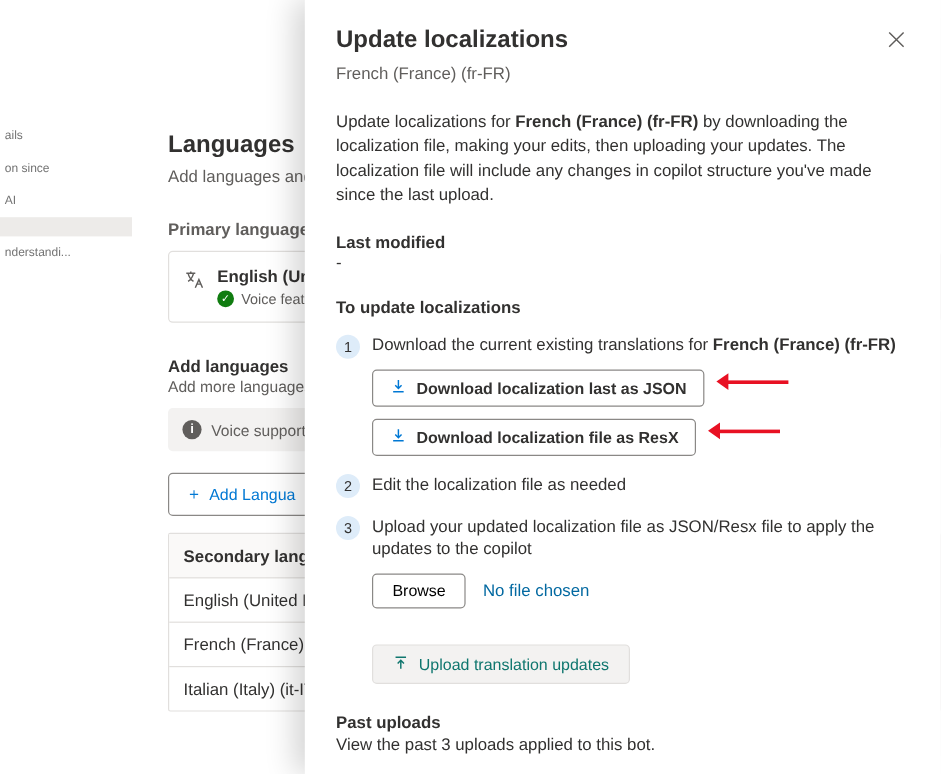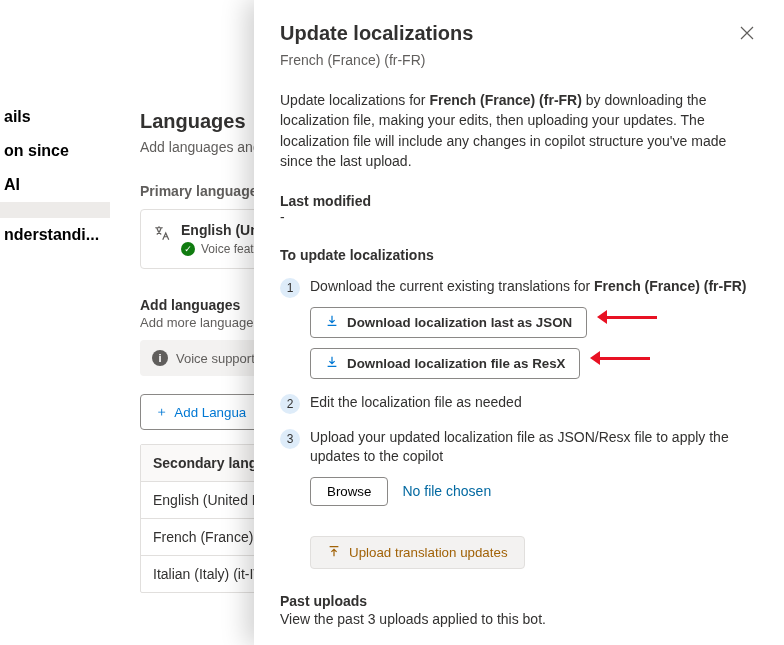--- a/index.html
+++ b/index.html
@@ -14,23 +14,22 @@
       position: relative;
     }
     .bg-layer {
       position: absolute;
       top: 0; left: 0; right: 0; bottom: 0;
       display: flex;
     }
     .sidebar-left {
       width: 120px;
       padding: 100px 10px 0 0;
-      font-size: 16px;
-      color: #000000;
-      font-weight: bold;
+      font-size: 10px;
+      color: #737373;
     }
     .sidebar-left .nav-item {
       padding: 8px 0 8px 4px;
       white-space: nowrap;
       overflow: hidden;
     }
     .nav-item.selected {
       position: relative;
       background: #edebe9;
     }
@@ -210,21 +209,21 @@
       border: 1px solid #8a8886;
       border-radius: 4px;
       padding: 6px 16px;
       background: #fff;
       cursor: pointer;
     }
     .nofile { color: #0369a1; }
     .upload-btn {
       border: 1px solid #e1dfdd;
       background: #f3f2f1;
-      color: #a16207;
+      color: #0f766e;
       border-radius: 4px;
       padding: 7px 16px;
       display: inline-flex; gap: 8px; align-items: center;
       margin-top: 16px;
       margin-left: 30px;
     }
     .past-title { font-weight: 600; margin-top: 24px; }
     .past-sub { margin-top: 2px; }
   </style>
 </head>

